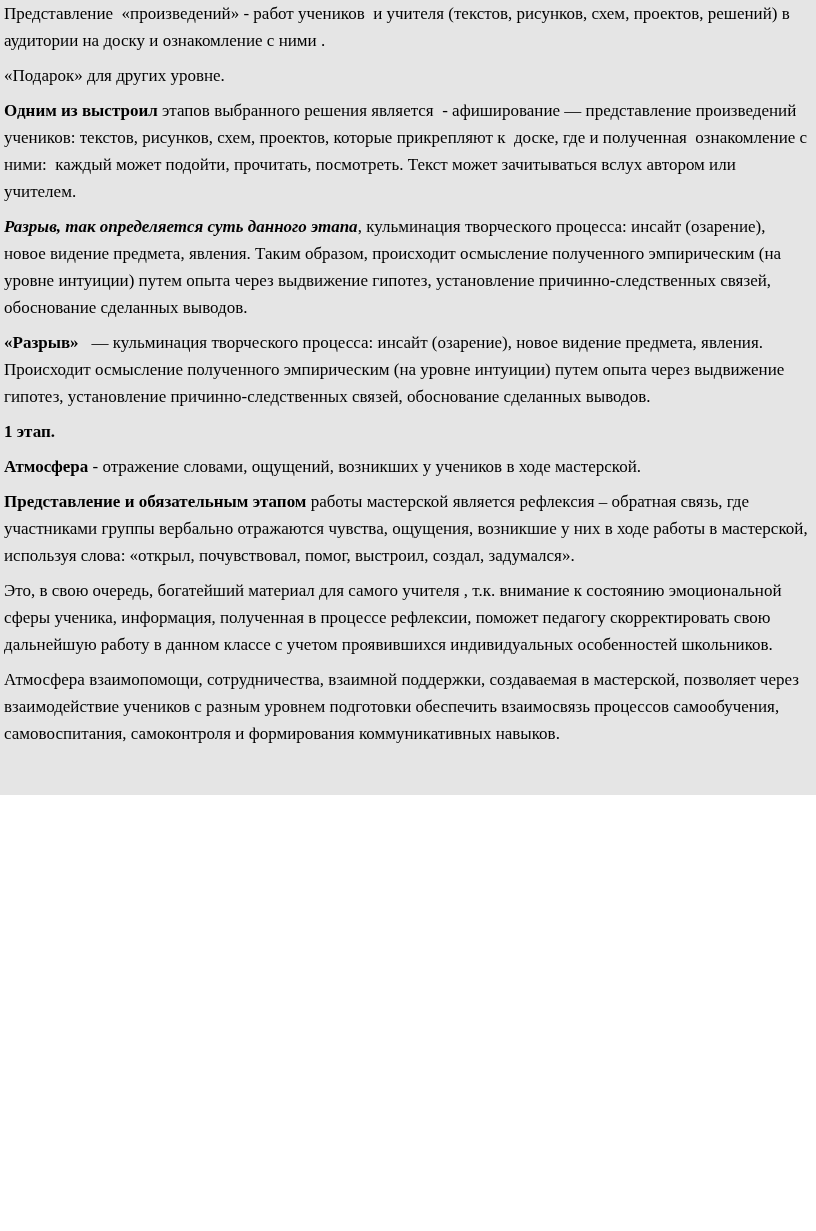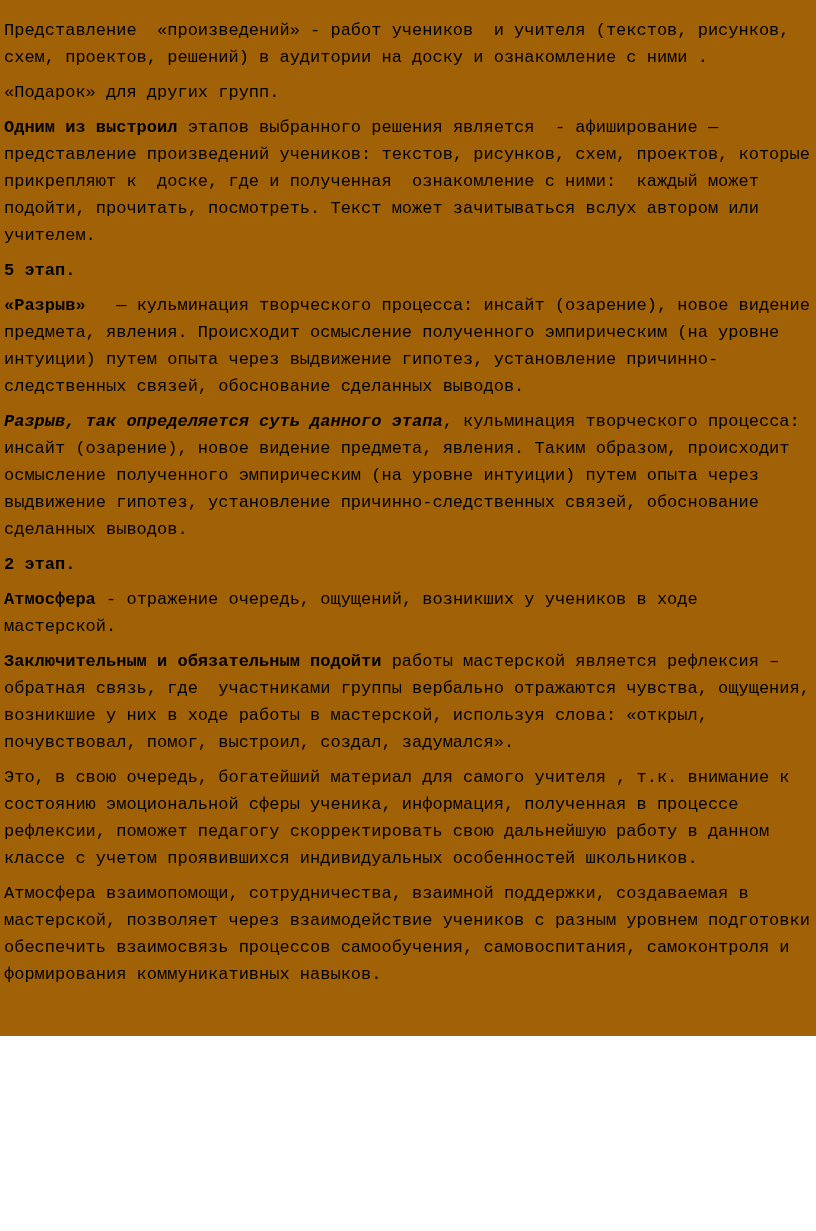--- a/index.html
+++ b/index.html
@@ -7,40 +7,38 @@
   body {
     width: 816px;
     min-height: 1231px;
     margin: 0 auto;
     font-family: "Liberation Serif", serif;
     font-size: 17px;
     line-height: 27px;
     color: #000000;
   }
   .page {
-    padding: 17px 5px 40px 4px;
-    background: #a16207;
-    font-family: Liberation Mono, monospace;
+    padding: 0 5px 40px 4px;
+    background: #e5e5e5;
   }
   .page p {
     margin: 0 0 8px 0;
     white-space: pre-wrap;
     text-align: left;
   }
   .b  { font-weight: bold; }
   .bi { font-weight: bold; font-style: italic; }
 </style>
 </head>
 <body>
 
 <div class="page">
   <p><span>Представление  «произведений» - работ учеников  и учителя (текстов, рисунков, схем, проектов, решений) в аудитории на доску и ознакомление с ними .</span></p>
-  <p><span>«Подарок» для других групп.</span></p>
+  <p><span>«Подарок» для других уровне.</span></p>
   <p><span class="b">Одним из выстроил </span><span>этапов выбранного решения является  - афиширование — представление произведений учеников: текстов, рисунков, схем, проектов, которые прикрепляют к  доске, где и полученная  ознакомление с ними:  каждый может подойти, прочитать, посмотреть. Текст может зачитываться вслух автором или учителем.</span></p>
-  <p><span class="b">5 этап.</span></p>
+  <p><span class="bi">Разрыв, так определяется суть данного этапа</span><span>, кульминация творческого процесса: инсайт (озарение), новое видение предмета, явления. Таким образом, происходит осмысление полученного эмпирическим (на уровне интуиции) путем опыта через выдвижение гипотез, установление причинно-следственных связей, обоснование сделанных выводов.</span></p>
   <p><span class="b">«Разрыв»</span><span>   — кульминация творческого процесса: инсайт (озарение), новое видение предмета, явления. Происходит осмысление полученного эмпирическим (на уровне интуиции) путем опыта через выдвижение гипотез, установление причинно-следственных связей, обоснование сделанных выводов.</span></p>
-  <p><span class="bi">Разрыв, так определяется суть данного этапа</span><span>, кульминация творческого процесса: инсайт (озарение), новое видение предмета, явления. Таким образом, происходит осмысление полученного эмпирическим (на уровне интуиции) путем опыта через выдвижение гипотез, установление причинно-следственных связей, обоснование сделанных выводов.</span></p>
-  <p><span class="b">2 этап.</span></p>
-  <p><span class="b">Атмосфера</span><span> - отражение очередь, ощущений, возникших у учеников в ходе мастерской.</span></p>
-  <p><span class="b">Заключительным и обязательным подойти</span><span> работы мастерской является рефлексия – обратная связь, где  участниками группы вербально отражаются чувства, ощущения, возникшие у них в ходе работы в мастерской, используя слова: «открыл, почувствовал, помог, выстроил, создал, задумался».</span></p>
+  <p><span class="b">1 этап.</span></p>
+  <p><span class="b">Атмосфера</span><span> - отражение словами, ощущений, возникших у учеников в ходе мастерской.</span></p>
+  <p><span class="b">Представление и обязательным этапом</span><span> работы мастерской является рефлексия – обратная связь, где  участниками группы вербально отражаются чувства, ощущения, возникшие у них в ходе работы в мастерской, используя слова: «открыл, почувствовал, помог, выстроил, создал, задумался».</span></p>
   <p><span>Это, в свою очередь, богатейший материал для самого учителя , т.к. внимание к состоянию эмоциональной сферы ученика, информация, полученная в процессе рефлексии, поможет педагогу скорректировать свою дальнейшую работу в данном классе с учетом проявившихся индивидуальных особенностей школьников.</span></p>
   <p><span>Атмосфера взаимопомощи, сотрудничества, взаимной поддержки, создаваемая в мастерской, позволяет через взаимодействие учеников с разным уровнем подготовки обеспечить взаимосвязь процессов самообучения, самовоспитания, самоконтроля и формирования коммуникативных навыков.</span></p>
 </div>
 
 </body></html>

